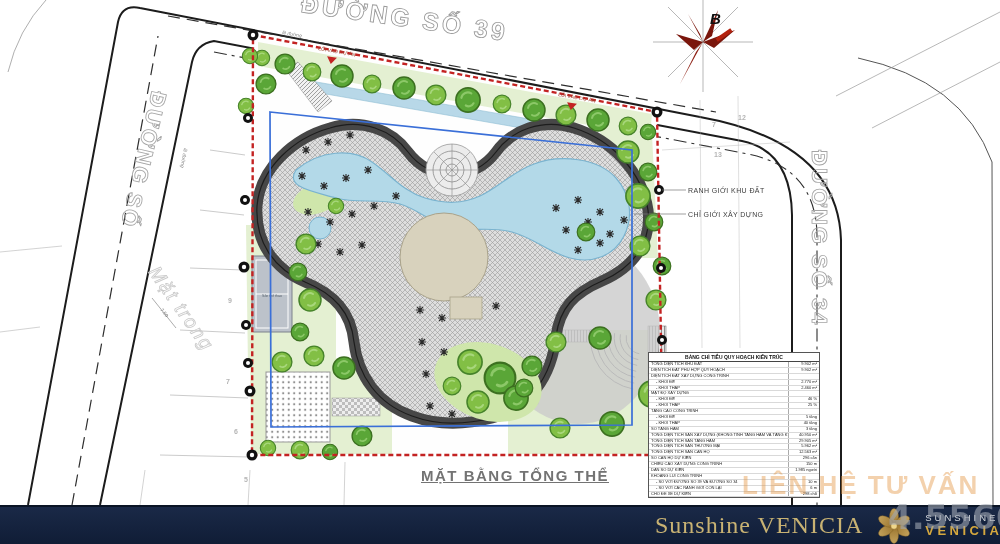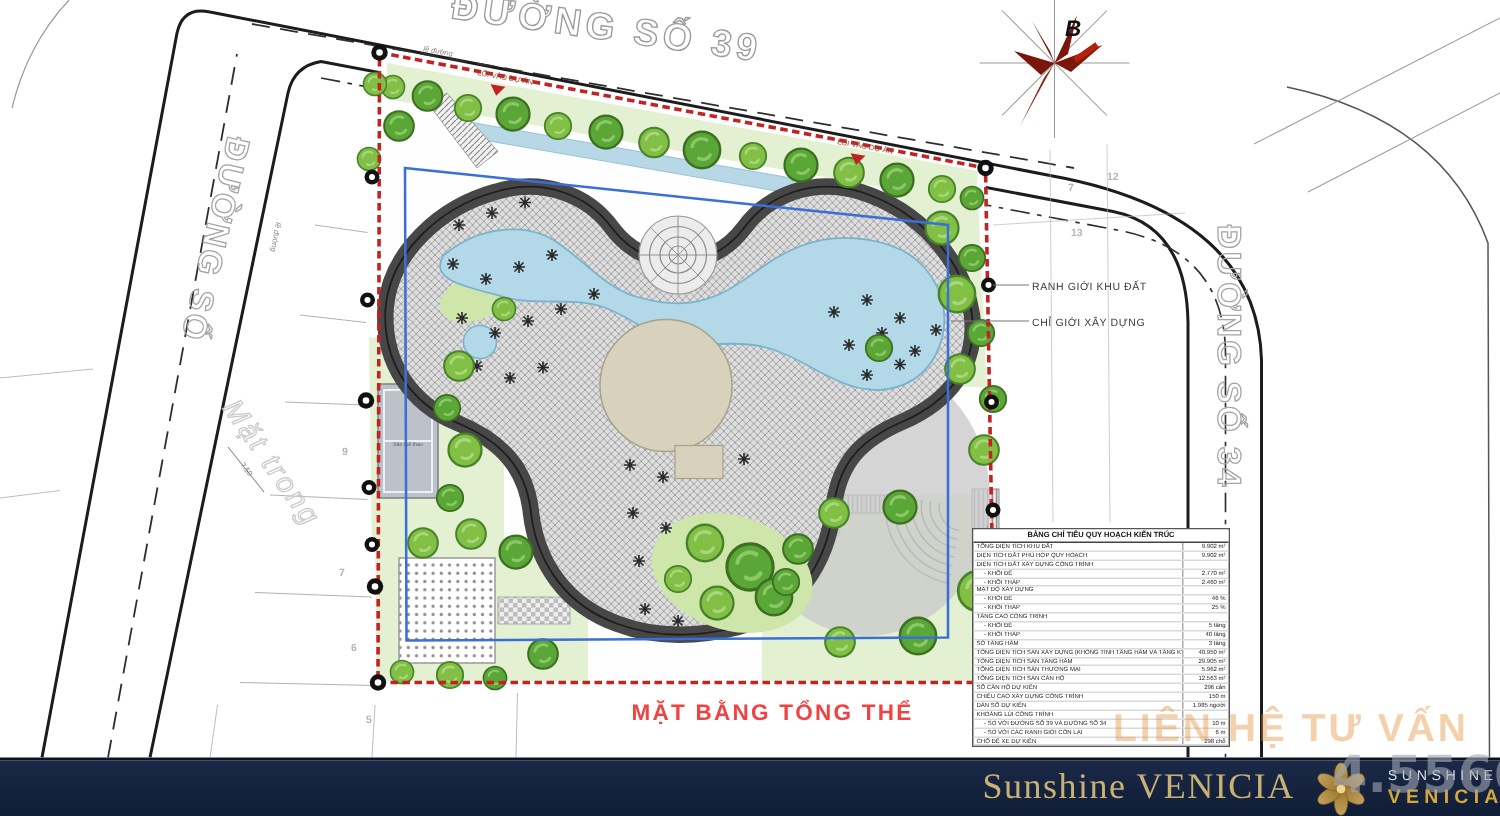--- a/index.html
+++ b/index.html
@@ -12,21 +12,21 @@
   .anno{font-size:7px;fill:#3c3c3c;letter-spacing:.4px;}
   .tiny{font-size:5px;fill:#9c4632;}
   .curb{font-size:5px;fill:#8a8a8a;font-style:italic;}
   .dim{font-size:5px;fill:#777;}
   .lot{font-size:7px;fill:#b5b5b5;font-weight:bold;}
   .ghost{font-size:19px;font-style:italic;fill:none;stroke:#c9c9c9;stroke-width:.8px;letter-spacing:2px;}
   .courtlbl{font-size:3.5px;fill:#55606b;}
   .north{font-size:15px;font-weight:bold;font-style:italic;fill:#101010;}
 
   #plan-title{position:absolute;left:330px;top:467px;width:370px;text-align:center;
-    font-size:15px;font-weight:bold;letter-spacing:1.5px;color:#ef4444;}
+    font-size:15px;font-weight:bold;letter-spacing:1.5px;color:#737373;text-decoration:underline;}
 
   
   #qh-table{position:absolute;left:648px;top:352px;width:172px;height:146px;background:#fff;
     border:1px solid #555;box-sizing:border-box;z-index:5;}
   #qh-title{font-size:5px;font-weight:bold;text-align:center;color:#111;
     border-bottom:1px solid #444;padding:1px 0;background:#fff;white-space:nowrap;overflow:hidden;}
   .trow{display:flex;height:4.9px;line-height:4.6px;border-bottom:1px solid #d9d9d9;
     font-size:4px;color:#222;white-space:nowrap;overflow:hidden;}
   .trow .tl{flex:1;padding-left:2px;overflow:hidden;}
   .trow.ind .tl{padding-left:7px;}

